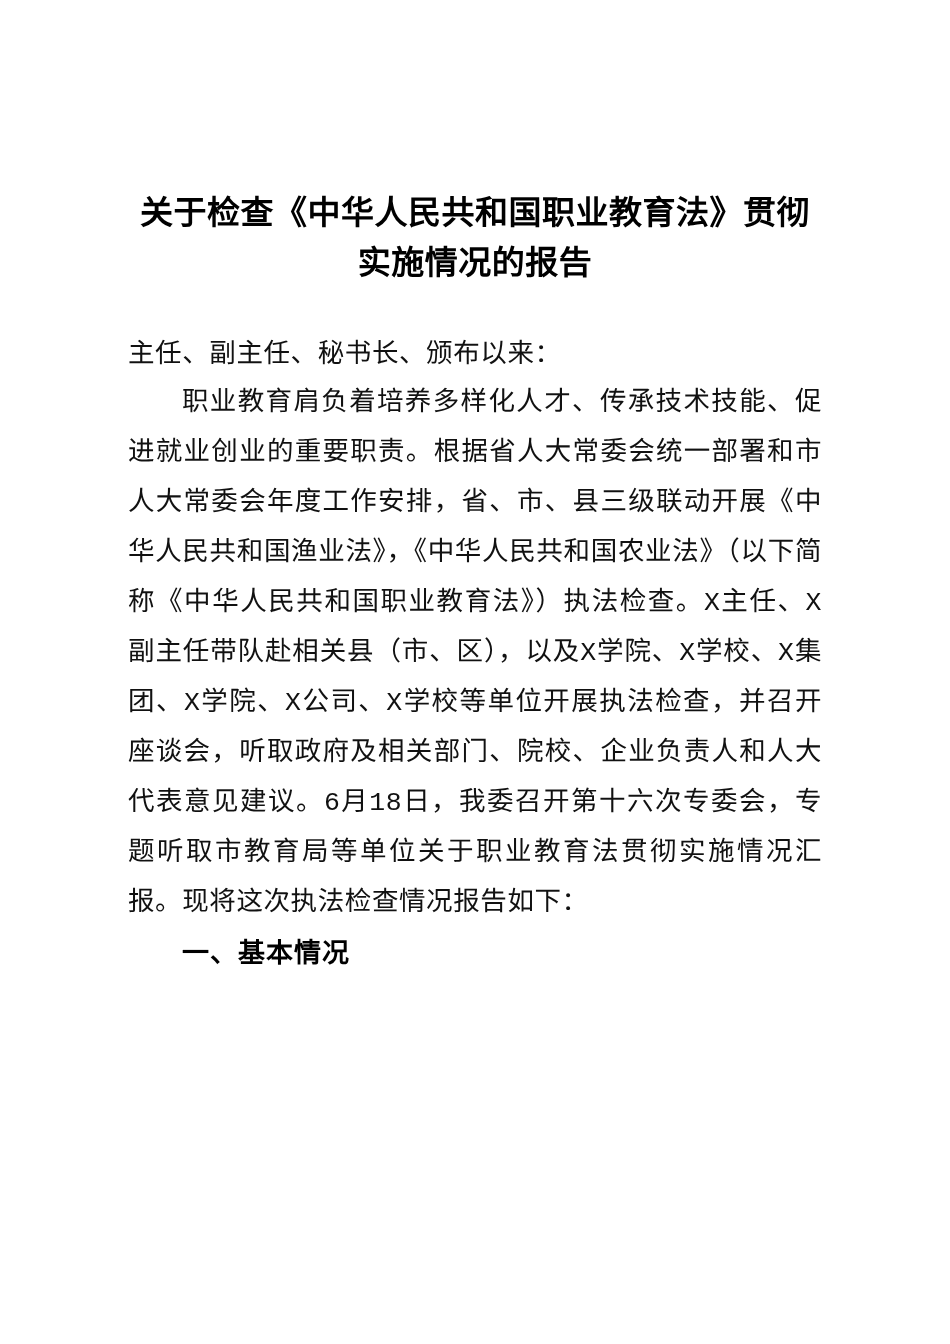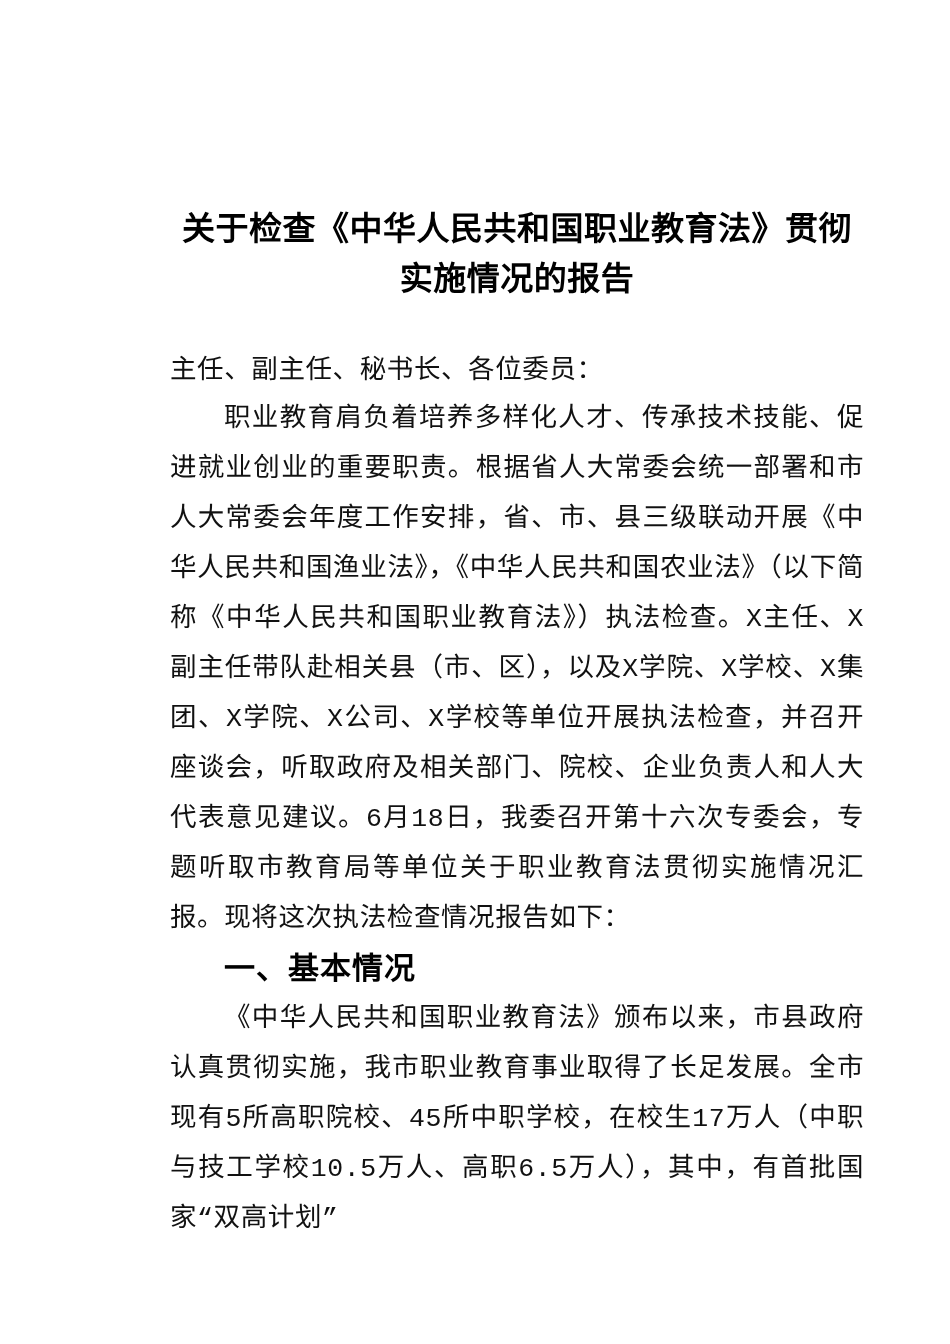--- a/index.html
+++ b/index.html
@@ -15,23 +15,22 @@
     height: 1344px;
     margin: 0 auto;
     background: #ffffff;
     overflow: hidden;
     box-sizing: border-box;
   }
 
   .doc-body {
     position: absolute;
     left: 128px;
-    top: 16px;
+    top: 0;
     width: 694px;
-    margin-left: 42px;
   }
 
   
   .doc-title {
     margin: 0;
     padding-top: 188px;
     font-family: "Liberation Sans", "DejaVu Sans", sans-serif;
     font-weight: 700;
     font-size: 33px;
     line-height: 50px;
@@ -68,39 +67,38 @@
 
   .para.salutation {
     text-indent: 0;
   }
 
   
   .section-heading {
     margin: 0;
     font-family: "Liberation Sans", "DejaVu Sans", sans-serif;
     font-weight: 700;
-    font-size: 31px;
+    font-size: 27px;
     line-height: 50px;
     color: #000000;
     text-indent: 54px;
     letter-spacing: 1px;
   }
 </style>
 </head>
 <body>
 
 <div class="page">
   <div class="doc-body">
 
     <h1 class="doc-title">关于检查《中华人民共和国职业教育法》贯彻实施情况的报告</h1>
 
     <div class="title-gap"></div>
 
-    <p class="para salutation">主任、副主任、秘书长、各位委员：</p>
+    <p class="para salutation">主任、副主任、秘书长、颁布以来：</p>
 
     <p class="para indent">职业教育肩负着培养多样化人才、传承技术技能、促进就业创业的重要职责。根据省人大常委会统一部署和市人大常委会年度工作安排，省、市、县三级联动开展《中华人民共和国渔业法》，《中华人民共和国农业法》（以下简称《中华人民共和国职业教育法》）执法检查。X主任、X副主任带队赴相关县（市、区），以及X学院、X学校、X集团、X学院、X公司、X学校等单位开展执法检查，并召开座谈会，听取政府及相关部门、院校、企业负责人和人大代表意见建议。6月18日，我委召开第十六次专委会，专题听取市教育局等单位关于职业教育法贯彻实施情况汇报。现将这次执法检查情况报告如下：</p>
 
     <h2 class="section-heading">一、基本情况</h2>
 
-    <p class="para indent">《中华人民共和国职业教育法》颁布以来，市县政府认真贯彻实施，我市职业教育事业取得了长足发展。全市现有5所高职院校、45所中职学校，在校生17万人（中职与技工学校10.5万人、高职6.5万人），其中，有首批国家“双高计划”</p>
 
   </div>
 </div>
 
 </body></html>

